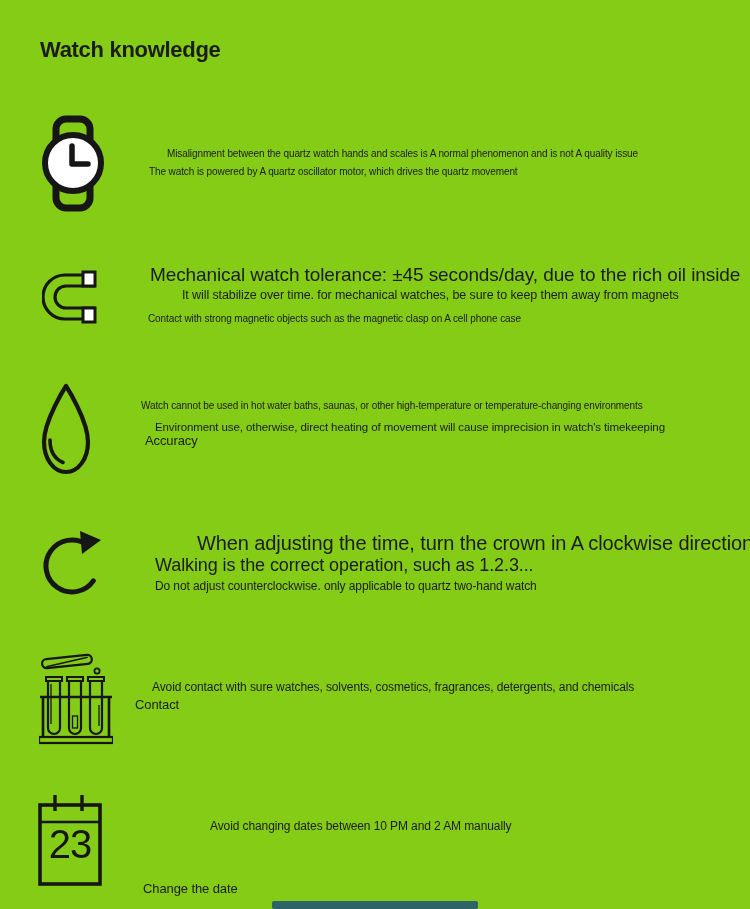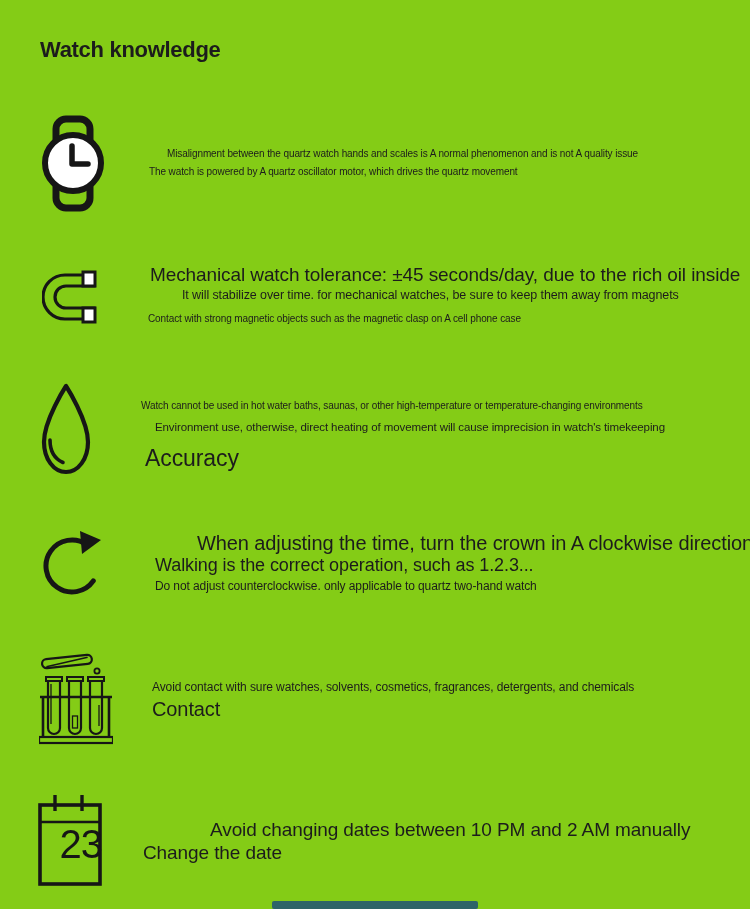--- a/index.html
+++ b/index.html
@@ -2,21 +2,21 @@
 <html><head>
 <meta charset="utf-8">
 <style>
   html,body{margin:0;padding:0;background:#ffffff;}
   #page{position:relative;width:750px;height:909px;background:#84cc16;overflow:hidden;
         font-family:"Liberation Sans","DejaVu Sans",sans-serif;color:#1c1c1c;}
   .title{position:absolute;left:40px;top:37px;font-size:22px;font-weight:bold;letter-spacing:-0.3px;white-space:nowrap;}
   .ln{position:absolute;font-weight:normal;line-height:1.1;white-space:nowrap;letter-spacing:-0.1px;}
   .icon{position:absolute;}
   .icon svg{display:block;}
-  .day{position:absolute;left:38px;top:822px;width:64px;text-align:right;
+  .day{position:absolute;left:38px;top:822px;width:64px;text-align:center;
        font-size:40px;font-weight:400;letter-spacing:-1px;color:#161616;}
   .bottom-bar{position:absolute;left:272px;top:901px;width:206px;height:8px;border-radius:2px;}
   .st{fill:none;stroke:#161616;}
 </style>
 </head>
 <body>
 
 <div id="page">
 
   <div class="title">Watch knowledge</div>
@@ -48,21 +48,21 @@
 
   <div>
     <span class="icon" style="left:40px;top:383px;">
       <svg width="52" height="94" viewBox="0 0 52 94">
         <path class="st" d="M26 3 C26 3 4 37 4 59 C4 76 13.8 89 26 89 C38.2 89 48 76 48 59 C48 37 26 3 26 3 Z" stroke-width="4.2" stroke-linejoin="round"></path>
         <path class="st" d="M10 57 C10 68 15 76 23 79.5" stroke-width="3.6" stroke-linecap="round"></path>
       </svg>
     </span>
     <span class="ln" style="left:141px;top:400px;font-size:10px;">Watch cannot be used in hot water baths, saunas, or other high-temperature or temperature-changing environments</span>
     <span class="ln" style="left:155px;top:421px;font-size:11.5px;">Environment use, otherwise, direct heating of movement will cause imprecision in watch's timekeeping</span>
-    <span class="ln" style="left:145px;top:446px;font-size:23px;">Accuracy</span>
+    <span class="ln" style="left:145px;top:434px;font-size:13px;">Accuracy</span>
   </div>
 
   <div>
     <span class="icon" style="left:42px;top:528px;">
       <svg width="66" height="72" viewBox="0 0 66 72">
         <path class="st" d="M51.3 52.9 A26 26 0 1 1 44.9 16.7" stroke-width="5" stroke-linecap="round"></path>
         <path d="M38 3 L59 12 L40 26 Z" fill="#161616"></path>
       </svg>
     </span>
     <span class="ln" style="left:197px;top:532px;font-size:20px;">When adjusting the time, turn the crown in A clockwise direction</span>
@@ -90,32 +90,32 @@
         <rect class="st" x="28" y="27" width="16" height="4" stroke-width="2"></rect>
         <path class="st" d="M30 31 L30 78 A6 6 0 0 0 42 78 L42 31" stroke-width="2.2"></path>
         <rect class="st" x="33.5" y="66" width="5" height="12" stroke-width="1.3"></rect>
 
         <rect class="st" x="49" y="27" width="16" height="4" stroke-width="2"></rect>
         <path class="st" d="M51 31 L51 78 A6 6 0 0 0 63 78 L63 31" stroke-width="2.2"></path>
         <line class="st" x1="60" y1="55" x2="60" y2="76" stroke-width="1.3"></line>
       </svg>
     </span>
     <span class="ln" style="left:152px;top:681px;font-size:12px;">Avoid contact with sure watches, solvents, cosmetics, fragrances, detergents, and chemicals</span>
-    <span class="ln" style="left:152px;top:698px;font-size:20px;">Contact</span>
+    <span class="ln" style="left:135px;top:698px;font-size:13px;">Contact</span>
   </div>
 
   <div>
     <span class="icon" style="left:38px;top:795px;">
       <svg width="64" height="92" viewBox="0 0 64 92">
         <line class="st" x1="17" y1="0" x2="17" y2="16" stroke-width="3.4"></line>
         <line class="st" x1="44" y1="0" x2="44" y2="16" stroke-width="3.4"></line>
         <rect class="st" x="2" y="10" width="60" height="79" stroke-width="3.6"></rect>
         <line class="st" x1="2" y1="27" x2="62" y2="27" stroke-width="2.4"></line>
       </svg>
     </span>
     <span class="day">23</span>
-    <span class="ln" style="left:210px;top:820px;font-size:19px;">Avoid changing dates between 10 PM and 2 AM manually</span>
-    <span class="ln" style="left:143px;top:843px;font-size:19px;">Change the date</span>
+    <span class="ln" style="left:210px;top:820px;font-size:12px;">Avoid changing dates between 10 PM and 2 AM manually</span>
+    <span class="ln" style="left:143px;top:882px;font-size:13px;">Change the date</span>
   </div>
 
   <div class="bottom-bar" style="background: rgb(46, 100, 104);"></div>
 
 </div>
 
 </body></html>

